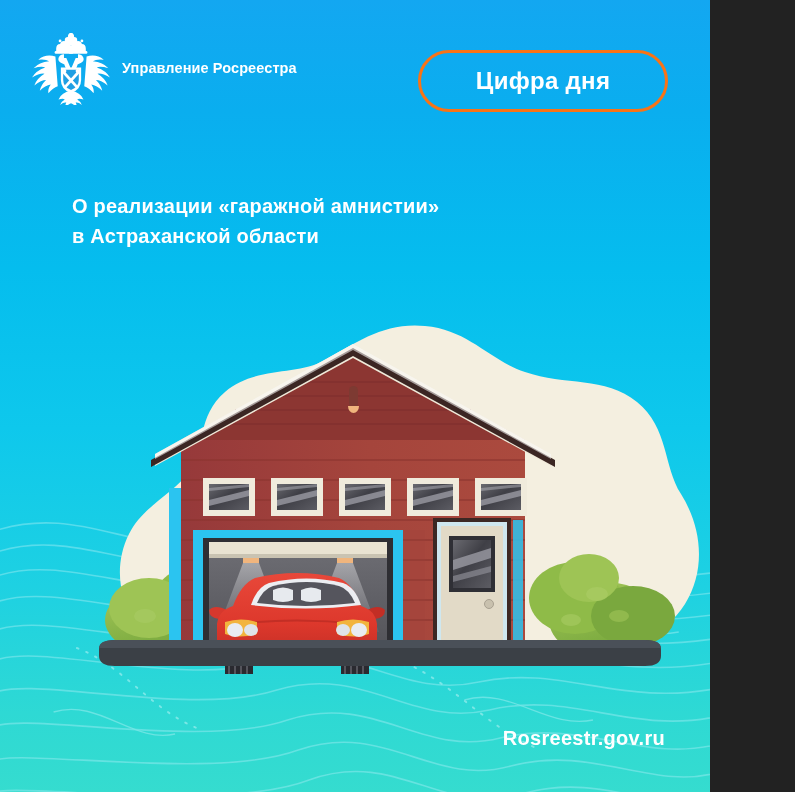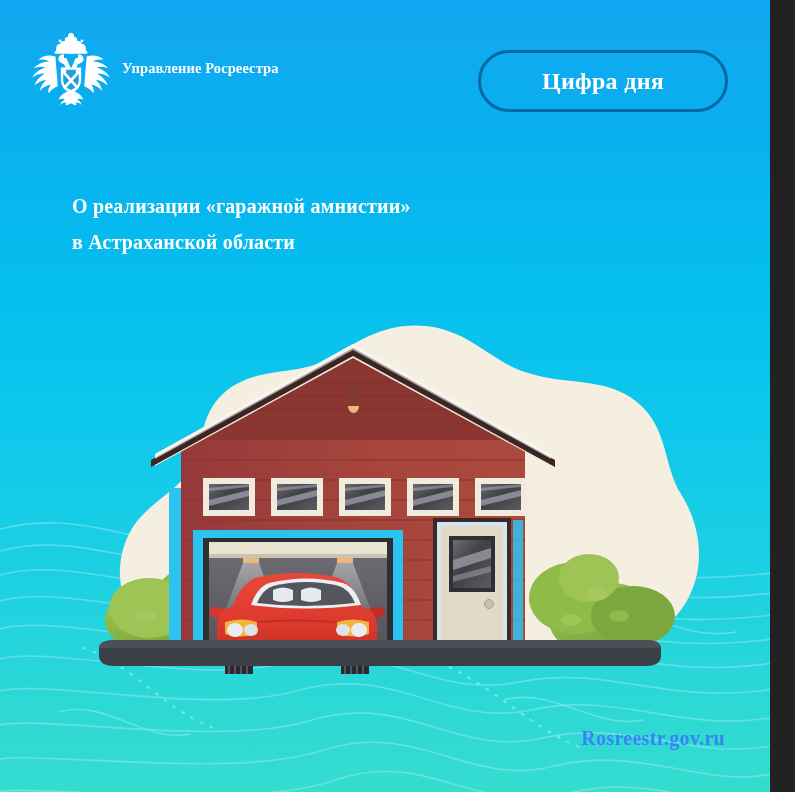--- a/index.html
+++ b/index.html
@@ -2,24 +2,24 @@
 <html><head>
 <meta charset="utf-8">
 <style>
   html, body {
     margin: 0;
     padding: 0;
     background: #222;
   }
   #poster {
     position: relative;
-    width: 770px;
+    width: 710px;
     height: 792px;
     overflow: hidden;
-    font-family: Liberation Serif, serif;
+    font-family: Liberation Sans, sans-serif;
     background: linear-gradient(178deg,
         #14a6f2 0%,
         #0dade f 12%,
         #0ab4ef 26%,
         #06c4ee 46%,
         #12ccea 62%,
         #1ed2e2 76%,
         #2ad7d8 88%,
         #33dbd2 100%);
   }
@@ -72,21 +72,21 @@
     letter-spacing: 0.1px;
   }
   .org-name div { white-space: nowrap; }
 
   .day-badge {
     position: absolute;
     right: 42px;
     top: 50px;
     width: 250px;
     height: 62px;
-    border: 3px solid #0369a1;
+    border: 3px solid #f97316;
     border-radius: 34px;
     display: flex;
     align-items: center;
     justify-content: center;
     box-sizing: border-box;
   }
   .day-badge span {
     color: #ffffff;
     font-size: 24px;
     font-weight: bold;
@@ -98,28 +98,28 @@
     position: absolute;
     left: 72px;
     top: 192px;
     width: 640px;
     color: #ffffff;
     font-size: 20px;
     font-weight: bold;
     line-height: 1.42;
     letter-spacing: 0.2px;
   }
-  .title .l2 { margin-top: 8px; }
+  .title .l2 { margin-top: 2px; }
 
   
   .footer-url {
     position: absolute;
     right: 45px;
     bottom: 42px;
-    color: #3b82f6;
+    color: #ffffff;
     font-size: 20px;
     font-weight: bold;
     letter-spacing: 0.3px;
   }
 
   
   .illus {
     position: absolute;
     left: 85px;
     top: 320px;

